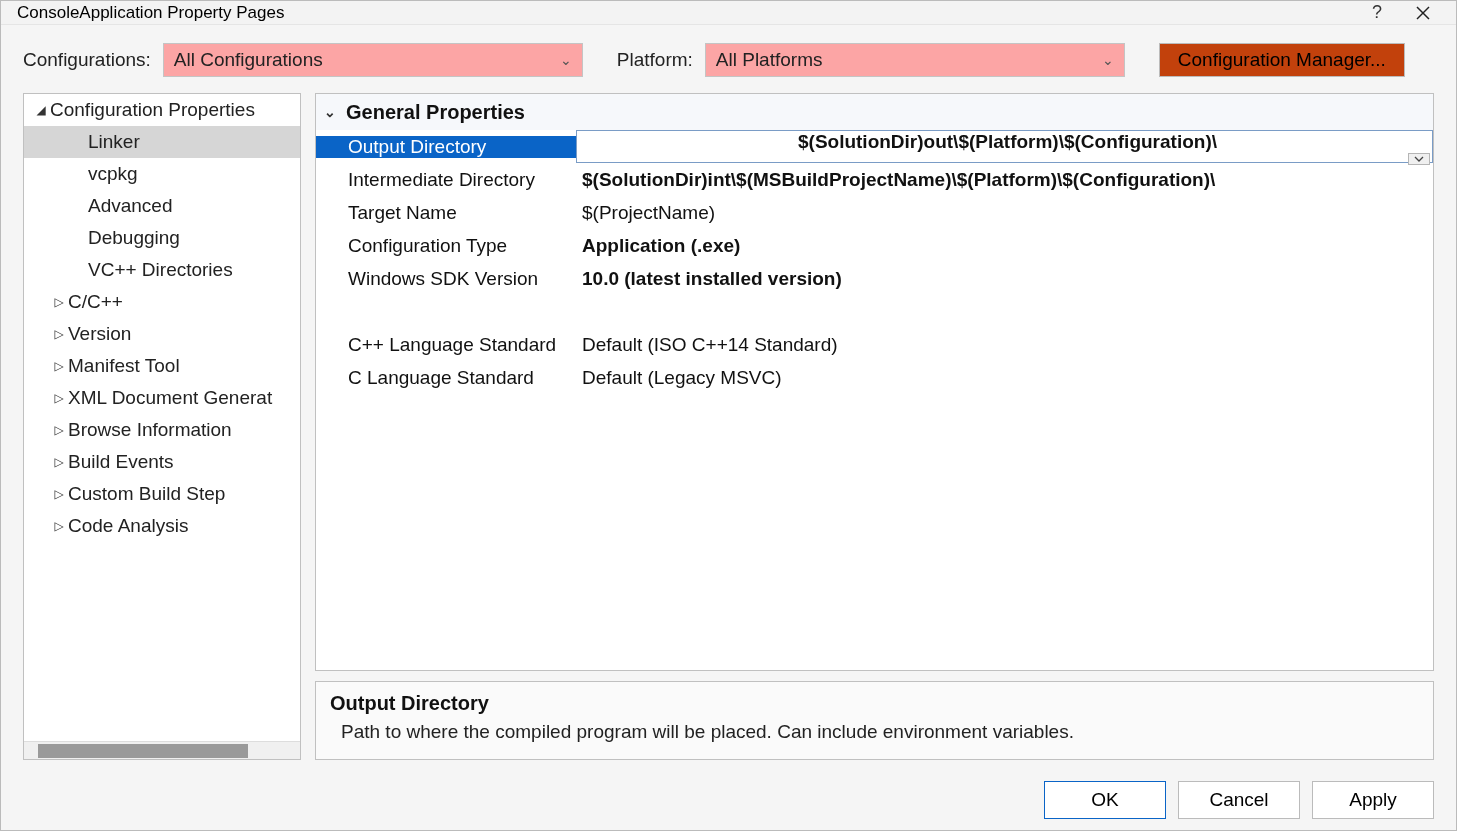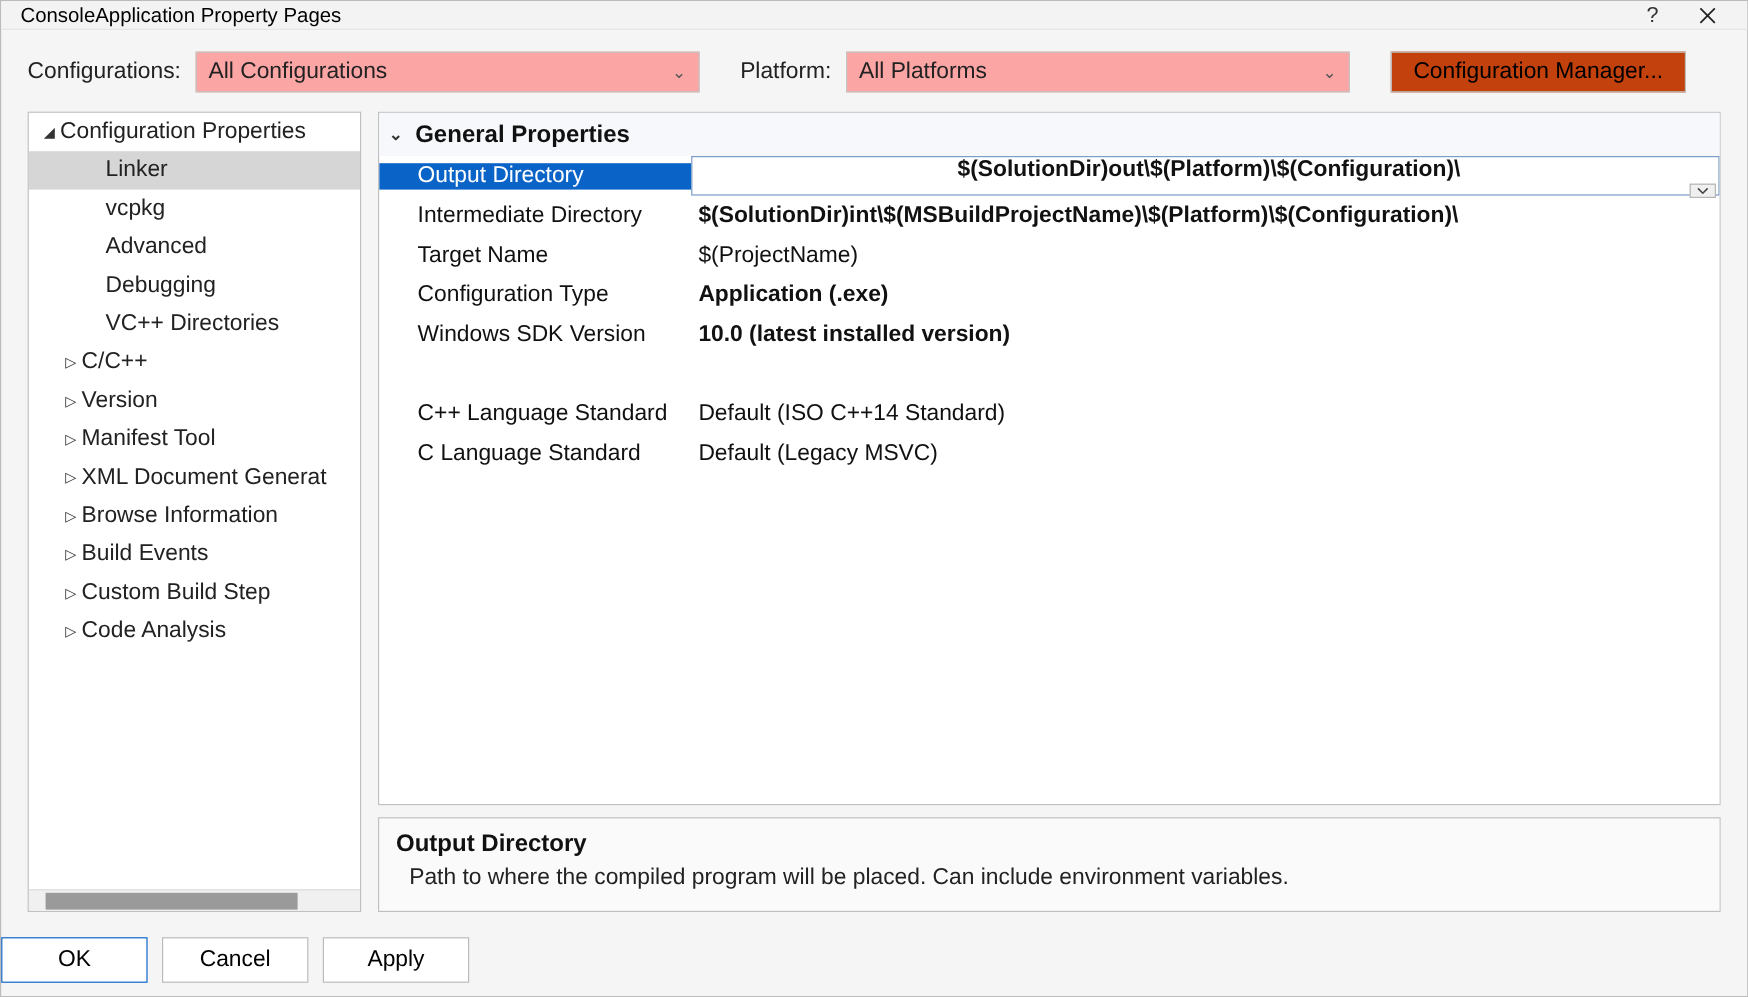--- a/index.html
+++ b/index.html
@@ -34,21 +34,21 @@
   .grid-row .cell-value { flex:1; padding-left:6px; }
   .grid-row .cell-value.bold { font-weight:700;flex-direction:column; }
   .grid-row.selected { position:relative; }
   .grid-row.selected .cell-label { background:#0a64c7; color:#fff; }
   .grid-row.selected .cell-value { border:1px solid #7a9cc6; height:33px; display:flex; align-items:center; }
   .grid-row.selected .dropdown-btn { width:22px; height:31px; border:1px solid #b5b5b5; margin-left:auto; display:flex; align-items:center; justify-content:center; background:#f0f0f0; margin-right:2px; }
   .grid-row.selected .dropdown-btn svg { width:10px; height:10px; }
   .help-panel { border:1px solid #c0c0c0; background:#fafafa; padding:10px 14px 16px 14px; }
   .help-panel .hp-title { font-weight:700; font-size:20px; margin-bottom:6px; color:#111; }
   .help-panel .hp-desc { font-size:19px; color:#222;margin-left:11px; }
-  .footer { height:60px; display:flex; align-items:center; justify-content:flex-start; padding:0 22px 0 0; gap:12px; }
+  .footer { height:60px; display:flex; align-items:center; justify-content:flex-end; padding:0 22px 0 0; gap:12px; }
   .footer button { width:122px; height:38px; border:1px solid #bbb; background:#fff; font-size:19px; cursor:pointer; }
   .footer button.primary { border:1.6px solid #0a64c7; }
 </style>
 </head>
 <body>
 
 <div class="dialog">
   <div class="titlebar">
     <div class="title">ConsoleApplication Property Pages</div>
     <div class="help-icon">?</div>

